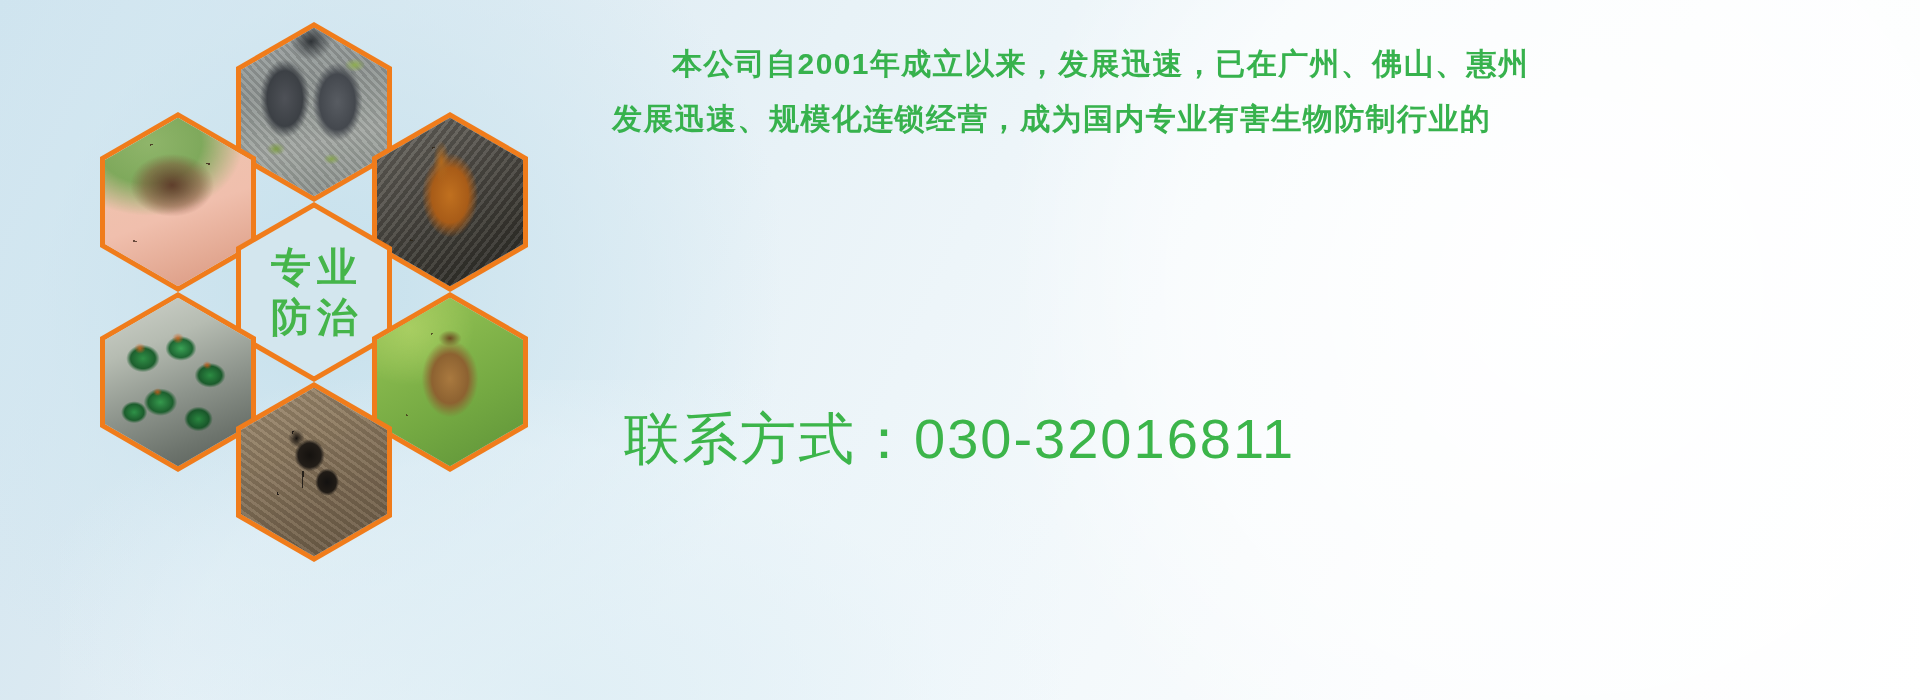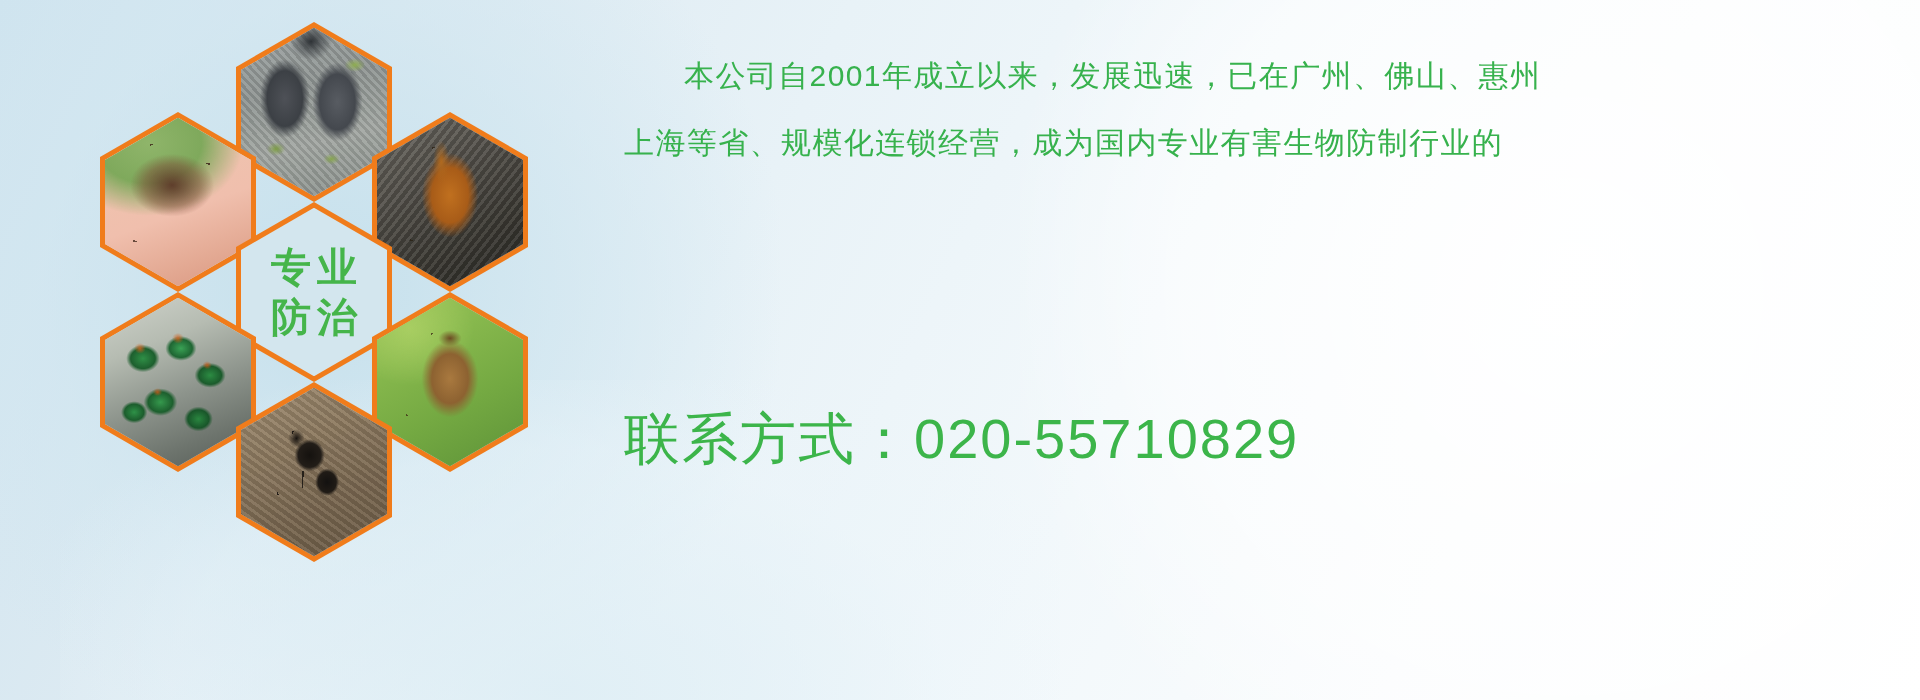--- a/index.html
+++ b/index.html
@@ -191,24 +191,24 @@
   }
 
   
   .about {
     position: absolute;
     left: 612px;
     top: 36px;
     width: 1250px;
   }
   .about p {
-    margin: 12px;
+    margin: 0;
     color: #37B24D;
     font-size: 30px;
-    font-weight: normal;
+    font-weight: bold;
     line-height: 55px;
     letter-spacing: 1.4px;
     white-space: nowrap;
   }
   .about p.indent { text-indent: 60px; }
 
   .contact {
     position: absolute;
     left: 624px;
     top: 400px;
@@ -277,20 +277,20 @@
     <div class="hex" style="left:146px; top:374px;">
       <div class="inner">
           <div class="photo ph-ant"></div>
         </div>
     </div>
 
   </div>
 
   <div class="about">
     <p class="indent">本公司自2001年成立以来，发展迅速，已在广州、佛山、惠州</p>
-    <p>上海等省、规模化连锁经营，成为国内专业有害生物防制行业的</p>
+    <p>发展迅速、规模化连锁经营，成为国内专业有害生物防制行业的</p>
   </div>
 
   <div class="contact">
-    <div class="line line-1">联系方式：020-55710829</div>
+    <div class="line line-1">联系方式：030-32016811</div>
   </div>
 
 </div>
 
 </body></html>

